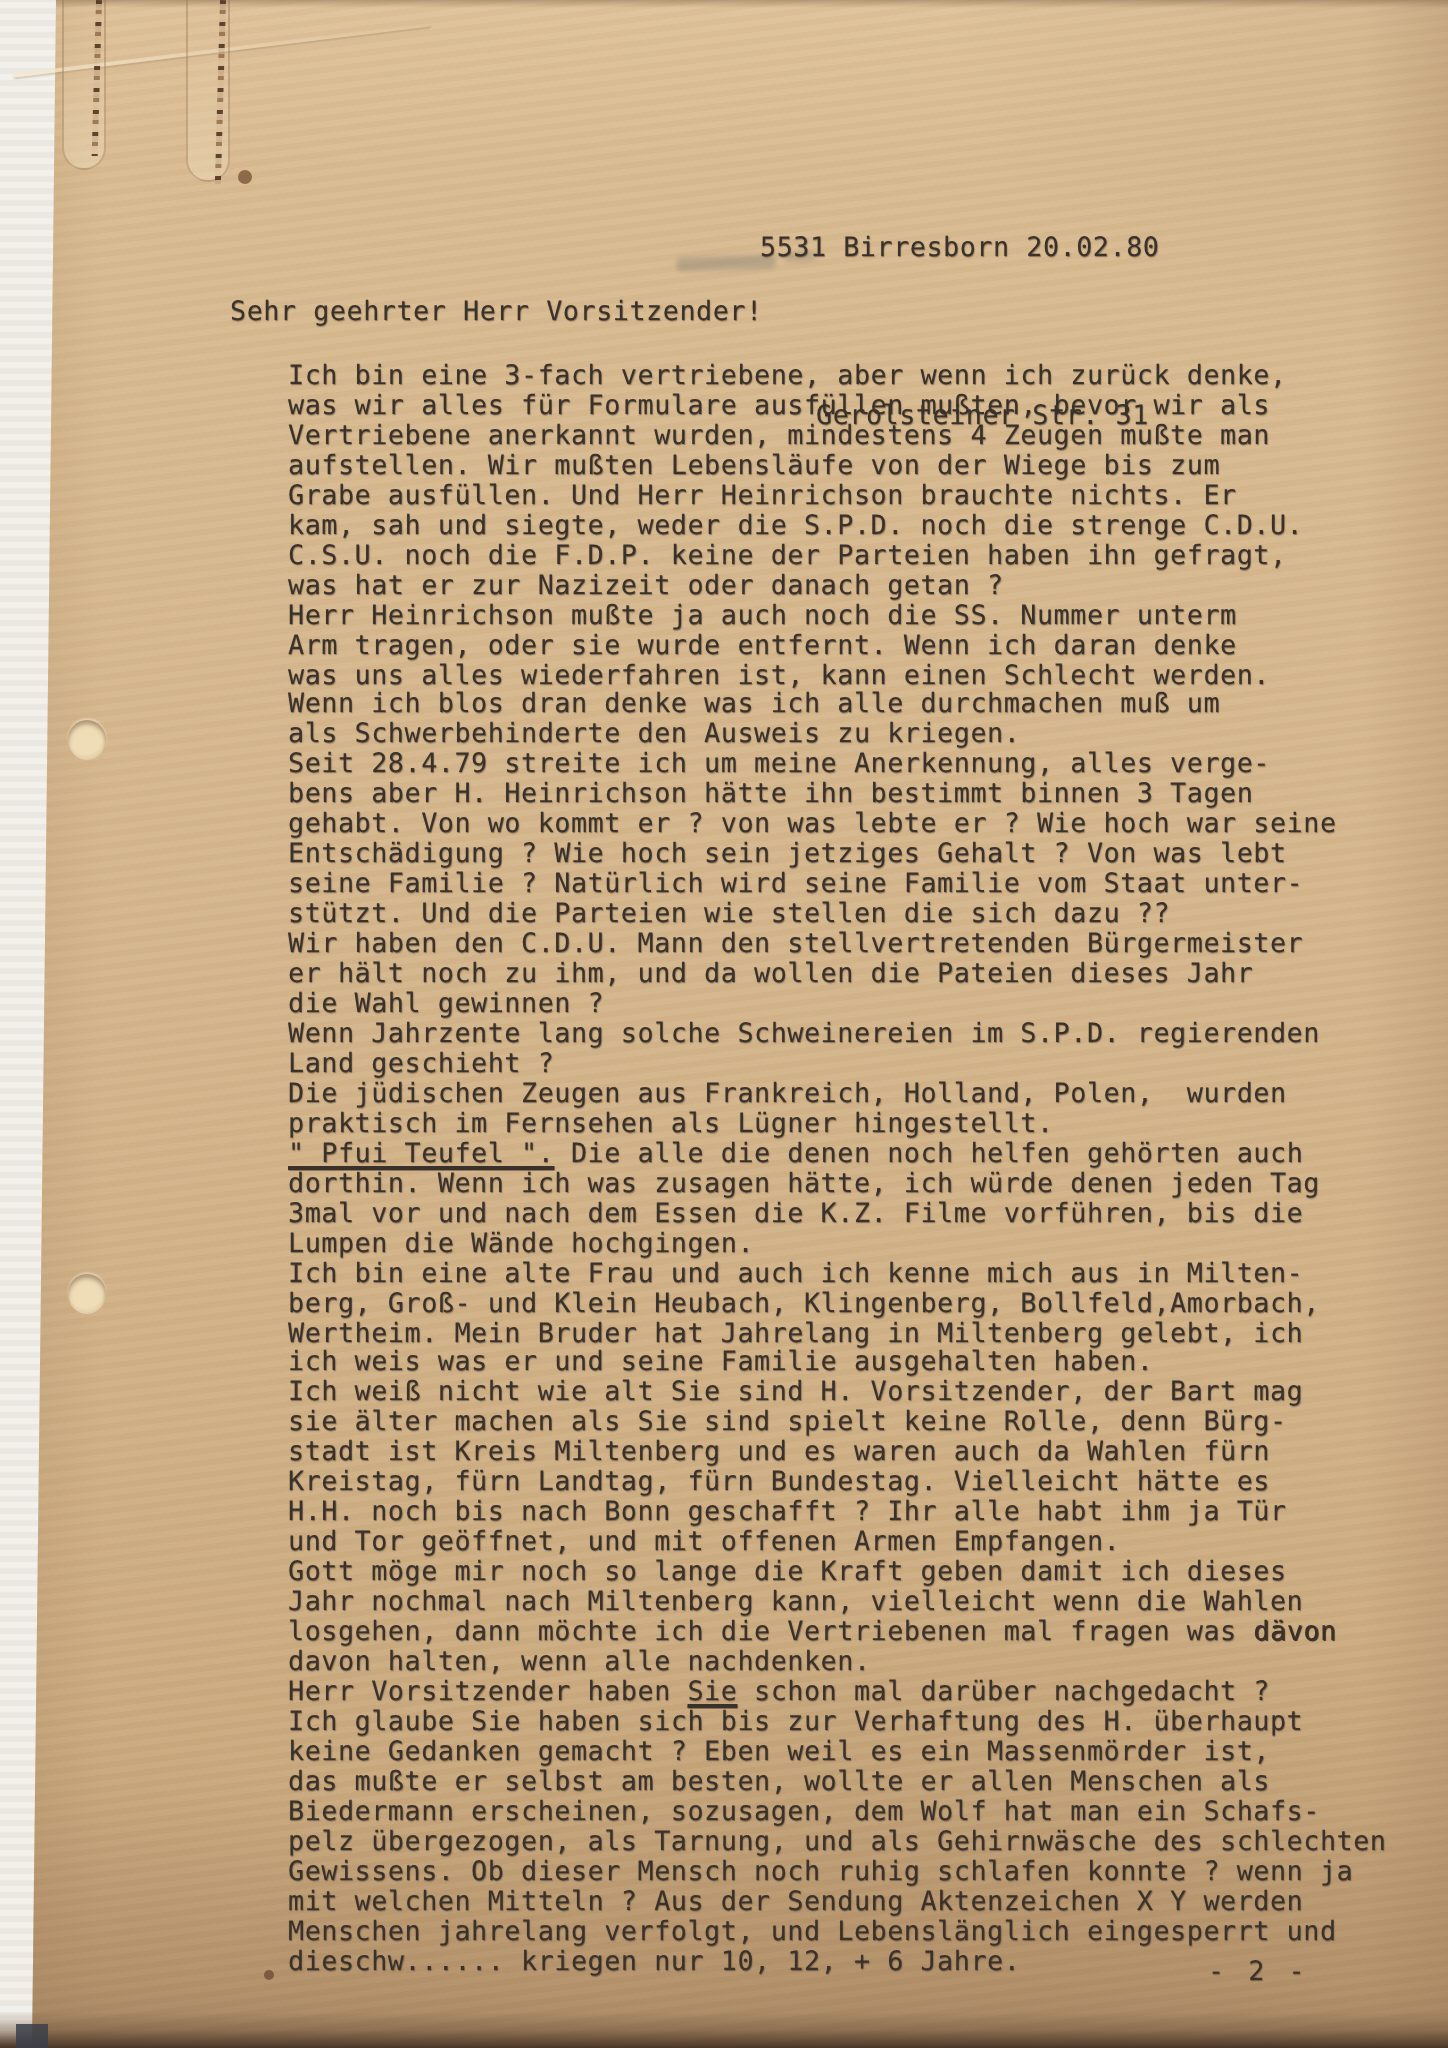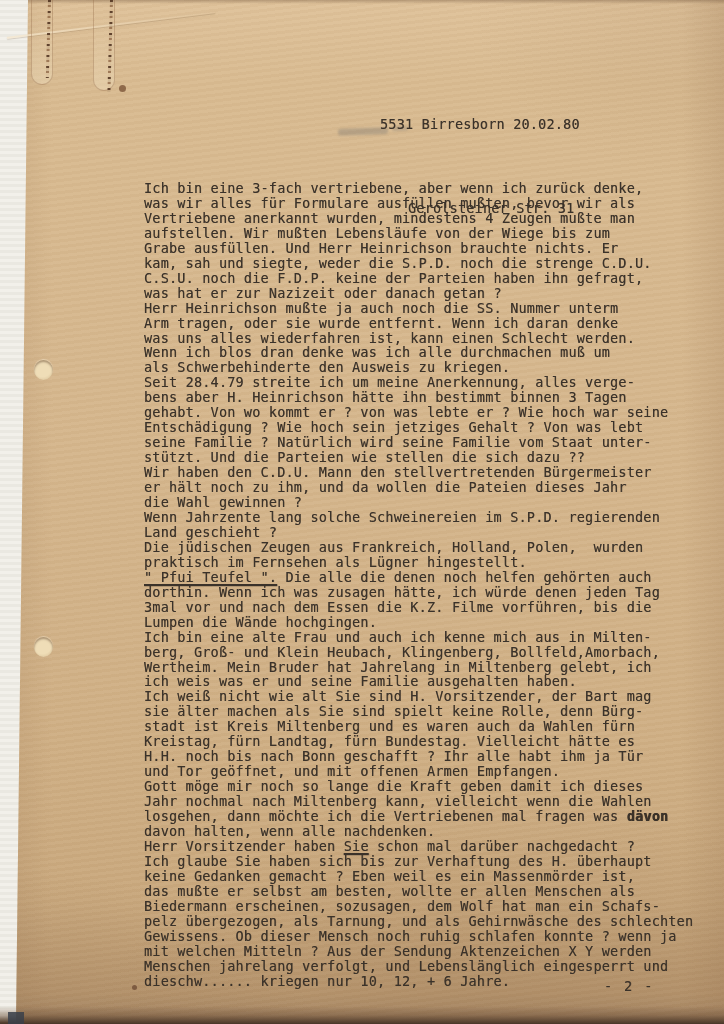--- a/index.html
+++ b/index.html
@@ -83,21 +83,21 @@
     font-size:13.4px;letter-spacing:0.26px;white-space:pre;
     text-shadow:0.3px 0.4px 0.6px rgba(55,44,34,0.55);
   }
   .header-block{left:380px;top:55px;line-height:28px;}
   .header-line2{padding-left:28px;}
   .salutation{left:115px;top:149px;}
   .letter-body{left:115px;top:182px;line-height:14.95px;margin-left:29px;}
   .letter-body .line{min-height:14.95px;}
   .page-number{left:604px;top:979px;letter-spacing:2px;}
   .u{text-decoration:underline;text-decoration-thickness:1.6px;text-underline-offset:2px;}
-  .b{font-weight:bold;text-shadow:0.6px 0.3px 0.4px rgba(45,36,26,0.9);}
+  .b{font-weight:normal;text-shadow:0.6px 0.3px 0.4px rgba(45,36,26,0.9);}
 </style>
 </head>
 <body>
 
 <div class="page">
 
   <div class="paper"></div>
 
   <div class="crease"></div>
   <div class="imprint one"></div>
@@ -109,20 +109,21 @@
   <div class="smudge"></div>
   <div class="smudge s2"></div>
   <div class="hole one"></div>
   <div class="hole two"></div>
 
   <div class="typew header-block">
     <div class="header-line1">5531 Birresborn 20.02.80</div>
     <div class="header-line2">Gerolsteiner Str. 31</div>
   </div>
 
+  <div class="typew salutation">Sehr geehrter Herr Vorsitzender!</div>
 
   <div class="typew letter-body"><div class="line">Ich bin eine 3-fach vertriebene, aber wenn ich zurück denke,</div><div class="line">was wir alles für Formulare ausfüllen mußten, bevor wir als</div><div class="line">Vertriebene anerkannt wurden, mindestens 4 Zeugen mußte man</div><div class="line">aufstellen. Wir mußten Lebensläufe von der Wiege bis zum</div><div class="line">Grabe ausfüllen. Und Herr Heinrichson brauchte nichts. Er</div><div class="line">kam, sah und siegte, weder die S.P.D. noch die strenge C.D.U.</div><div class="line">C.S.U. noch die F.D.P. keine der Parteien haben ihn gefragt,</div><div class="line">was hat er zur Nazizeit oder danach getan ?</div><div class="line">Herr Heinrichson mußte ja auch noch die SS. Nummer unterm</div><div class="line">Arm tragen, oder sie wurde entfernt. Wenn ich daran denke</div><div class="line">was uns alles wiederfahren ist, kann einen Schlecht werden.</div><div class="line">Wenn ich blos dran denke was ich alle durchmachen muß um</div><div class="line">als Schwerbehinderte den Ausweis zu kriegen.</div><div class="line">Seit 28.4.79 streite ich um meine Anerkennung, alles verge-</div><div class="line">bens aber H. Heinrichson hätte ihn bestimmt binnen 3 Tagen</div><div class="line">gehabt. Von wo kommt er ? von was lebte er ? Wie hoch war seine</div><div class="line">Entschädigung ? Wie hoch sein jetziges Gehalt ? Von was lebt</div><div class="line">seine Familie ? Natürlich wird seine Familie vom Staat unter-</div><div class="line">stützt. Und die Parteien wie stellen die sich dazu ??</div><div class="line">Wir haben den C.D.U. Mann den stellvertretenden Bürgermeister</div><div class="line">er hält noch zu ihm, und da wollen die Pateien dieses Jahr</div><div class="line">die Wahl gewinnen ?</div><div class="line">Wenn Jahrzente lang solche Schweinereien im S.P.D. regierenden</div><div class="line">Land geschieht ?</div><div class="line">Die jüdischen Zeugen aus Frankreich, Holland, Polen,  wurden</div><div class="line">praktisch im Fernsehen als Lügner hingestellt.</div><div class="line"><span class="u">" Pfui Teufel ".</span><span> Die alle die denen noch helfen gehörten auch</span></div><div class="line">dorthin. Wenn ich was zusagen hätte, ich würde denen jeden Tag</div><div class="line">3mal vor und nach dem Essen die K.Z. Filme vorführen, bis die</div><div class="line">Lumpen die Wände hochgingen.</div><div class="line">Ich bin eine alte Frau und auch ich kenne mich aus in Milten-</div><div class="line">berg, Groß- und Klein Heubach, Klingenberg, Bollfeld,Amorbach,</div><div class="line">Wertheim. Mein Bruder hat Jahrelang in Miltenberg gelebt, ich</div><div class="line">ich weis was er und seine Familie ausgehalten haben.</div><div class="line">Ich weiß nicht wie alt Sie sind H. Vorsitzender, der Bart mag</div><div class="line">sie älter machen als Sie sind spielt keine Rolle, denn Bürg-</div><div class="line">stadt ist Kreis Miltenberg und es waren auch da Wahlen fürn</div><div class="line">Kreistag, fürn Landtag, fürn Bundestag. Vielleicht hätte es</div><div class="line">H.H. noch bis nach Bonn geschafft ? Ihr alle habt ihm ja Tür</div><div class="line">und Tor geöffnet, und mit offenen Armen Empfangen.</div><div class="line">Gott möge mir noch so lange die Kraft geben damit ich dieses</div><div class="line">Jahr nochmal nach Miltenberg kann, vielleicht wenn die Wahlen</div><div class="line"><span>losgehen, dann möchte ich die Vertriebenen mal fragen was </span><span class="b">dävon</span></div><div class="line">davon halten, wenn alle nachdenken.</div><div class="line"><span>Herr Vorsitzender haben </span><span class="u">Sie</span><span> schon mal darüber nachgedacht ?</span></div><div class="line">Ich glaube Sie haben sich bis zur Verhaftung des H. überhaupt</div><div class="line">keine Gedanken gemacht ? Eben weil es ein Massenmörder ist,</div><div class="line">das mußte er selbst am besten, wollte er allen Menschen als</div><div class="line">Biedermann erscheinen, sozusagen, dem Wolf hat man ein Schafs-</div><div class="line">pelz übergezogen, als Tarnung, und als Gehirnwäsche des schlechten</div><div class="line">Gewissens. Ob dieser Mensch noch ruhig schlafen konnte ? wenn ja</div><div class="line">mit welchen Mitteln ? Aus der Sendung Aktenzeichen X Y werden</div><div class="line">Menschen jahrelang verfolgt, und Lebenslänglich eingesperrt und</div><div class="line">dieschw...... kriegen nur 10, 12, + 6 Jahre.</div></div>
 
   <div class="typew page-number">- 2 -</div>
 
   <div class="bottom-edge"></div>
   <div class="corner-chip"></div>
 </div>
 
 </body></html>

